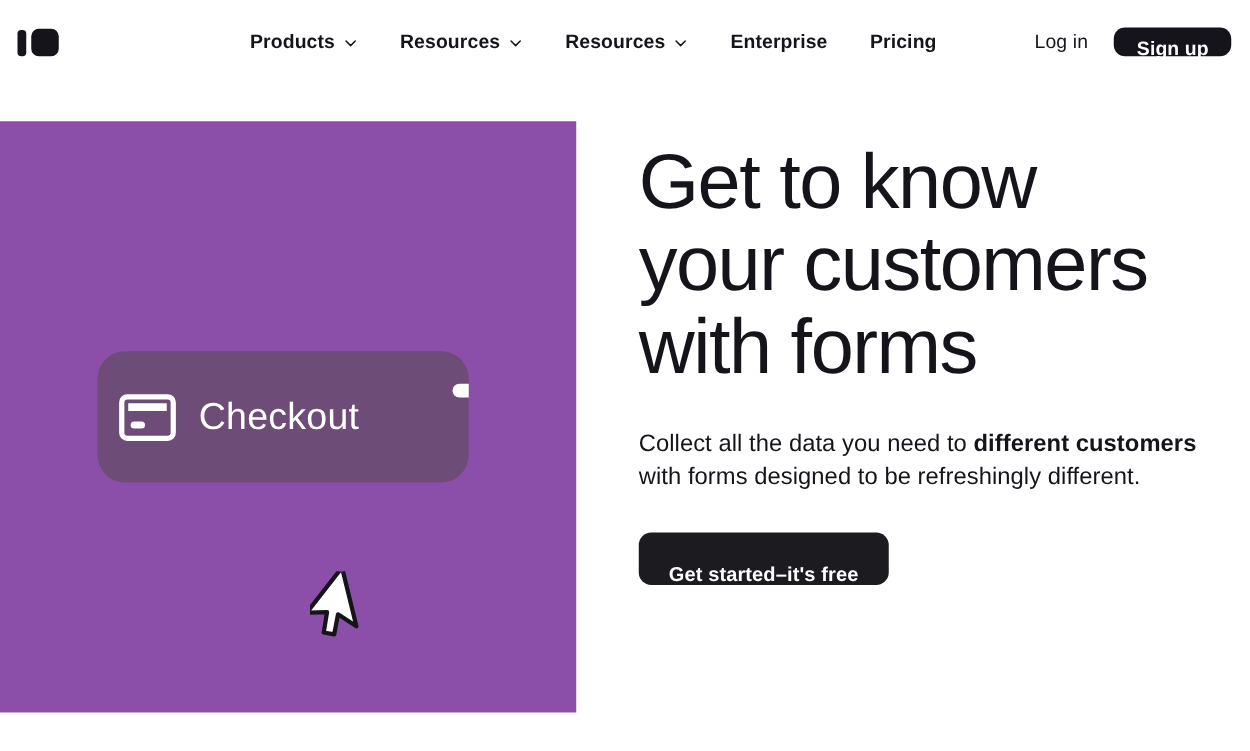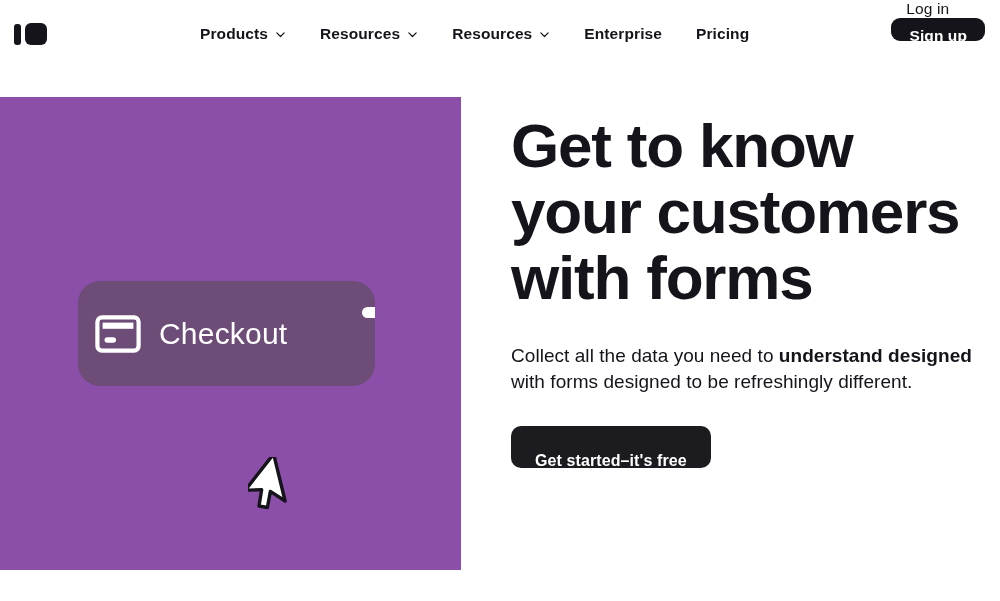--- a/index.html
+++ b/index.html
@@ -86,21 +86,20 @@
   .chev svg { display: block; }
 
   .header-right {
     position: absolute;
     right: 15px;
     top: 0;
     height: 67px;
     display: flex;
     align-items: center;
     gap: 0;
-    flex-direction: column;
   }
   .login-link {
     font-size: 15.5px;
     color: #15141a;
     text-decoration: none;
     margin-right: 21px;
     cursor: pointer;
     letter-spacing: 0.1px;
     white-space: nowrap;
   }
@@ -185,21 +184,21 @@
   .hero-copy {
     position: absolute;
     left: 511px;
     top: 97px;
     width: 480px;
   }
 
   .headline {
     font-size: 62px;
     line-height: 66px;
-    font-weight: 700;
+    font-weight: 400;
     letter-spacing: -1.2px;
     color: #15141a;
     margin: 0;
     padding-top: 16px;
     font-family: "Liberation Sans", sans-serif;
   }
   .headline .hl-line { display: block; white-space: nowrap; }
 
   .subcopy {
     font-size: 19px;
@@ -312,17 +311,17 @@
 </div>
 
 <div class="hero-copy">
 
   <h1 class="headline">
     <span class="hl-line">Get to know</span>
     <span class="hl-line">your customers</span>
     <span class="hl-line">with forms</span>
   </h1>
 
-  <p class="subcopy"><span>Collect all the data you need to </span><b>understand designed</b><span> with forms designed to be refreshingly different.</span></p>
+  <p class="subcopy"><span>Collect all the data you need to </span><b>different customers</b><span> with forms designed to be refreshingly different.</span></p>
 
   <button class="cta-btn">Get started–it's free</button>
 
 </div>
 
 </body></html>

